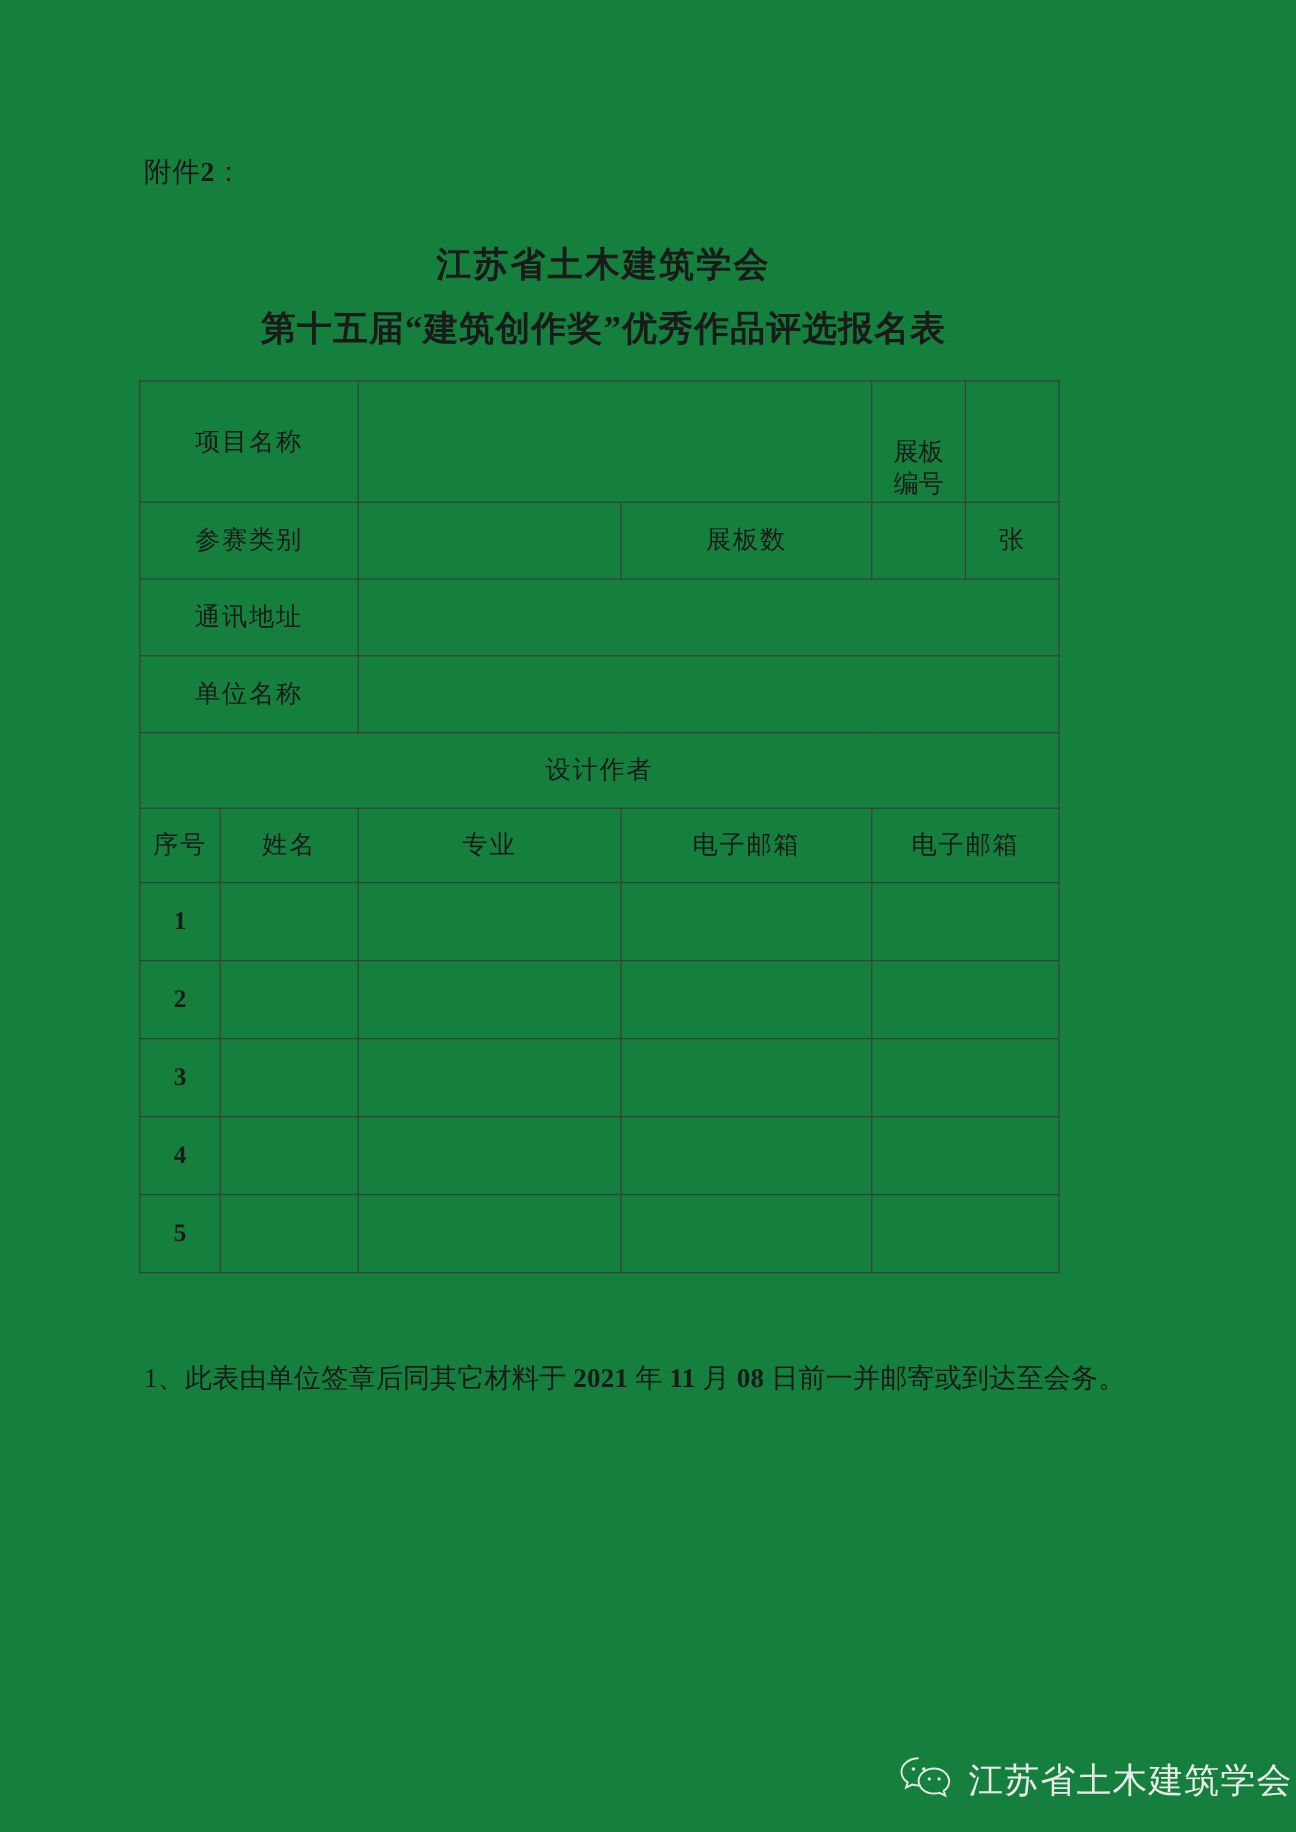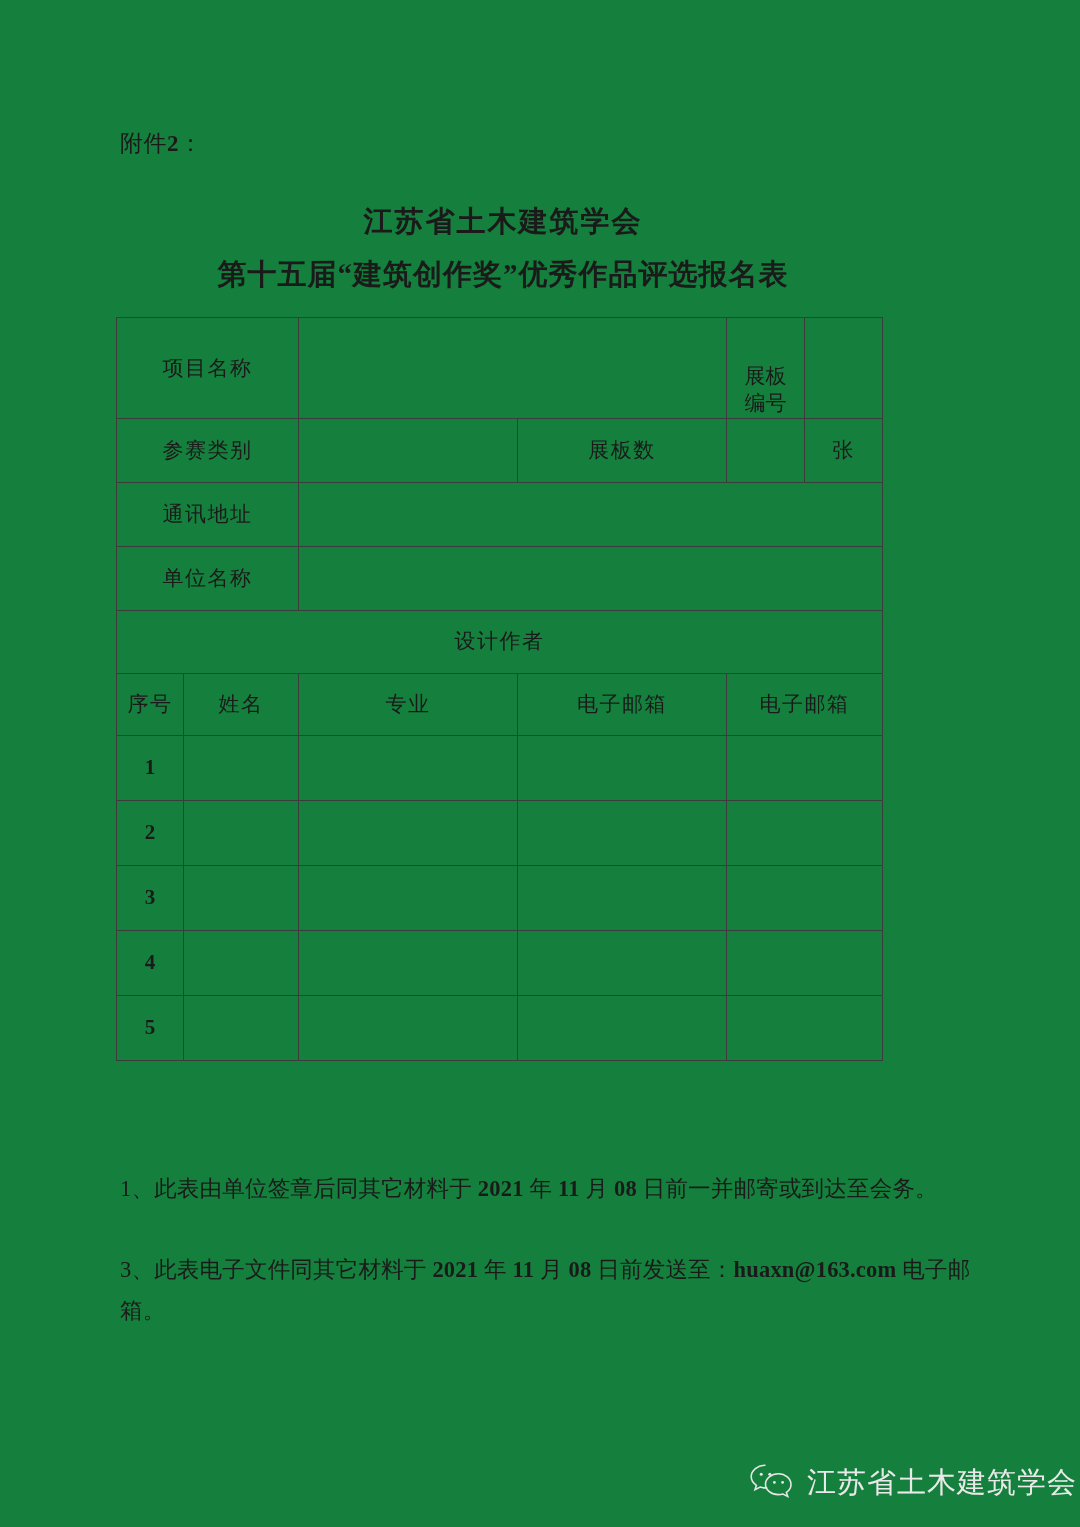--- a/index.html
+++ b/index.html
@@ -97,21 +97,20 @@
     position: absolute;
     left: 120px;
     top: 1128px;
     width: 870px;
     font-size: 22.5px;
     line-height: 41px;
   }
   .note-line {
     white-space: normal;
     letter-spacing: 0.2px;
-    margin-top: 40px;
   }
   .note-line b {
     font-family: "Liberation Serif", serif;
     font-weight: bold;
   }
 
   
   .watermark {
     position: absolute;
     left: 748px;
@@ -236,21 +235,20 @@
       <td class="cell-blank"></td>
       <td colspan="2" class="cell-blank"></td>
     </tr>
   </tbody>
     </table>
 
   <div class="notes">
     <div class="note-line"><span>1、此表由单位签章后同其它材料于 </span><b>2021</b><span> 年 </span><b>11</b><span> 月 </span><b>08</b><span> 日前一并邮寄或到达至会务。</span></div>
 
 
-    <div class="note-line"><span>3、此表电子文件同其它材料于 </span><b>2021</b><span> 年 </span><b>11</b><span> 月 </span><b>08</b><span> 日前发送至：</span><b>huaxn@163.com</b><span> 电子邮箱。</span></div>
   </div>
 
   <div class="watermark">
     <span class="wm-icon">
       <svg width="50" height="38" viewBox="0 0 50 38" fill="none" xmlns="http://www.w3.org/2000/svg" aria-hidden="true">
         <g stroke="#e6e6e6" stroke-width="1.6" fill="none">
           <path d="M17.5 3.2C9.6 3.2 3.2 8.3 3.2 14.6c0 3.5 2 6.6 5.2 8.7l-1.4 4.4 5.1-2.6c1.7.5 3.5.8 5.4.8 .6 0 1.2 0 1.8-.1"></path>
           <path d="M30.5 11.8c-7.2 0-13 4.7-13 10.4 0 5.8 5.8 10.4 13 10.4 1.6 0 3.1-.2 4.5-.6l4.7 2.4-1.3-4c2.8-1.9 4.6-4.7 4.6-7.9 0-5.8-5.8-10.7-12.5-10.7z"></path>
         </g>
         <circle cx="13.2" cy="12.2" r="1.5" fill="#e6e6e6"></circle>

